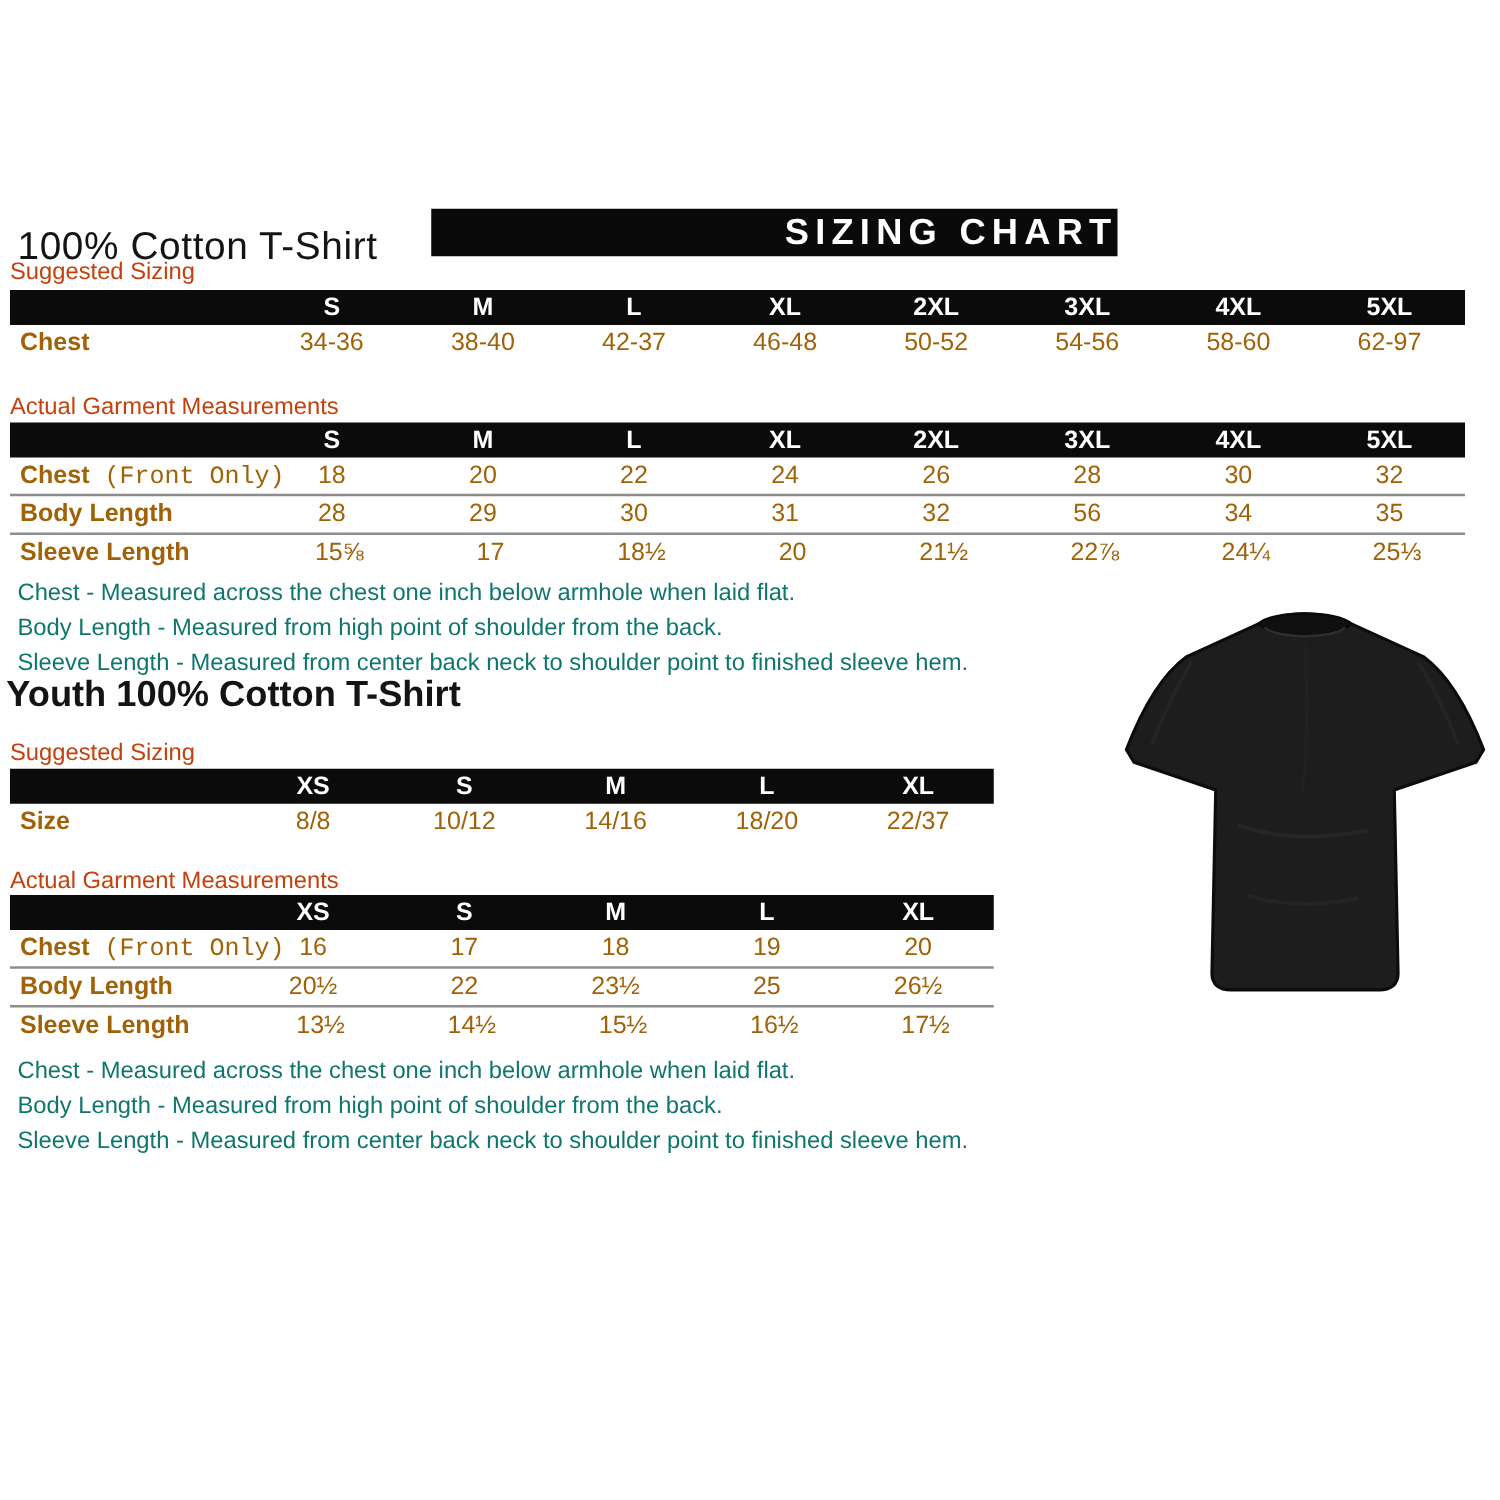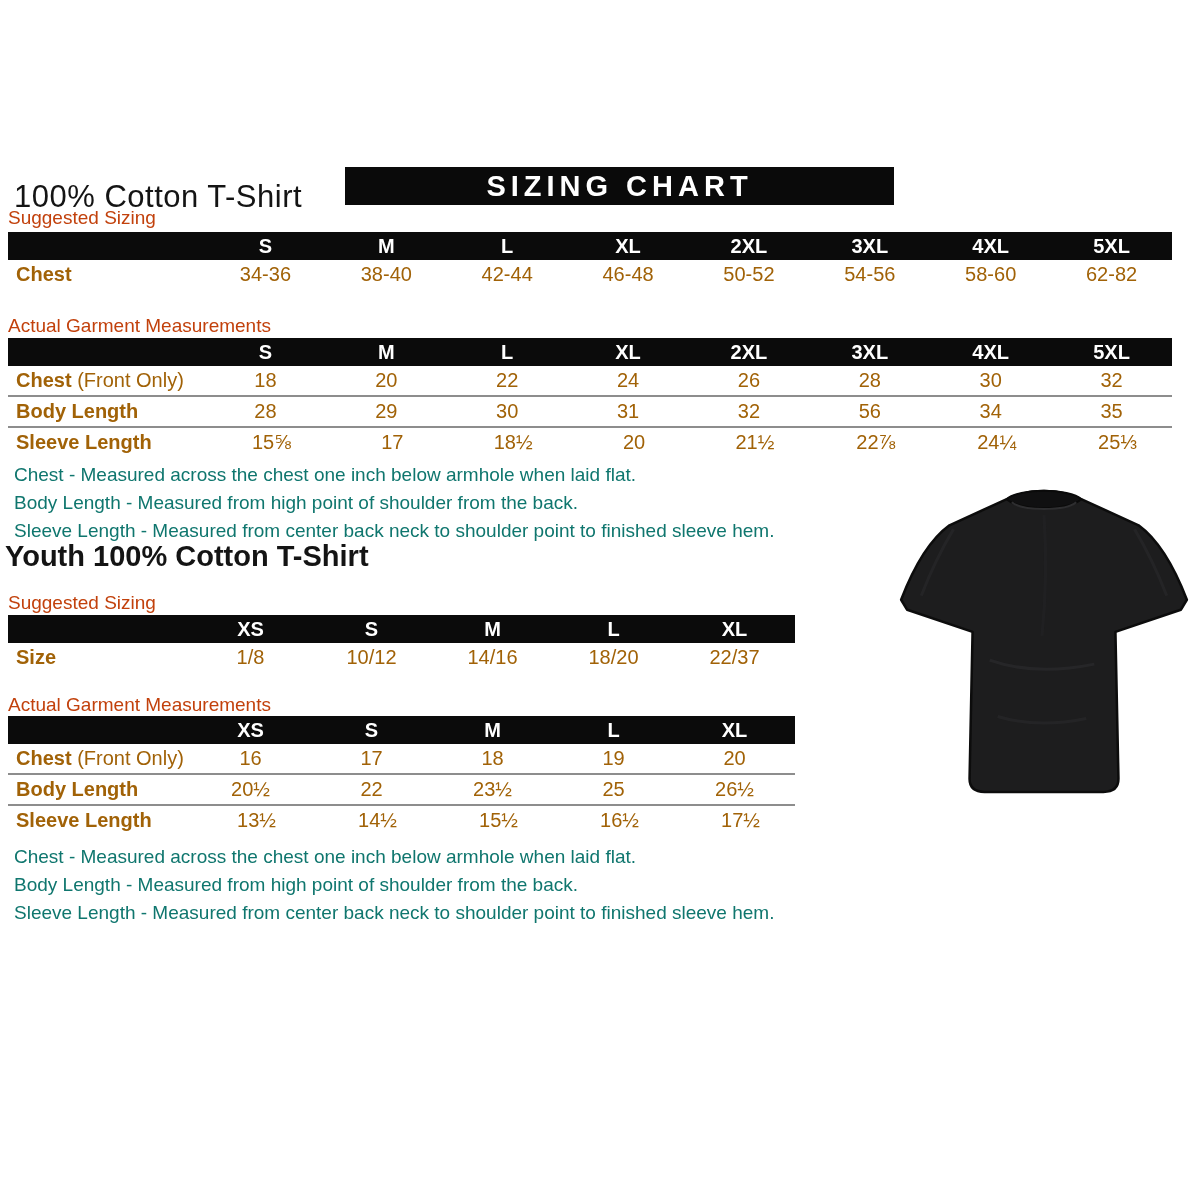--- a/index.html
+++ b/index.html
@@ -4,39 +4,39 @@
 <style>
   html,body{margin:0;padding:0;}
   body{
     width:1200px;height:1200px;background:#ffffff;
     font-family:"Liberation Sans","DejaVu Sans",sans-serif;
     color:#1c1c1c;position:relative;overflow:hidden;
   }
   .abs{position:absolute;}
   .page-title{font-size:31px;font-weight:400;letter-spacing:0.5px;color:#141414;}
   .banner{
-    background:#0a0a0a;color:#ffffff;text-align:center;
+    background:#0a0a0a;color:#ffffff;text-align:right;
     font-weight:bold;font-size:29px;letter-spacing:5px;
     height:38px;line-height:38px;
   }
   .section-heading{font-size:19px;color:#c2410c;}
   .youth-title{font-size:29px;font-weight:bold;color:#141414;}
 
   .sizetable{display:block;}
   .trow{display:flex;align-items:center;}
   .thead{
     background:#0b0b0b;color:#ffffff;font-weight:bold;
     height:28px;font-size:20px;
   }
   .tdata{height:29px;font-size:20px;color:#a16207;}
   .cell{box-sizing:border-box;}
   .cell.label{width:var(--lw);padding-left:8px;text-align:left;white-space:nowrap;}
   .cell.val{flex:1;text-align:center;}
   .cell.label .lbl-bold{font-weight:bold;}
-  .cell.label .lbl-suffix{font-weight:400;}
+  .cell.label .lbl-suffix{font-weight:400;font-family:Liberation Mono, monospace;}
   .lined .tdata{border-bottom:2px solid #8d8d8d;}
   .lined .tdata:last-child{border-bottom:none;gap:12px;}
 
   .notes{font-size:19px;line-height:28px;color:#0f766e;}
   .notes div{white-space:nowrap;}
 </style>
 </head>
 <body>
 
 <div>
@@ -56,26 +56,26 @@
         <div class="cell val">XL</div>
         <div class="cell val">2XL</div>
         <div class="cell val">3XL</div>
         <div class="cell val">4XL</div>
         <div class="cell val">5XL</div>
       </div>
       <div class="trow tdata">
         <div class="cell label"><span class="lbl-bold">Chest</span></div>
         <div class="cell val">34-36</div>
         <div class="cell val">38-40</div>
-        <div class="cell val">42-44</div>
+        <div class="cell val">42-37</div>
         <div class="cell val">46-48</div>
         <div class="cell val">50-52</div>
         <div class="cell val">54-56</div>
         <div class="cell val">58-60</div>
-        <div class="cell val">62-82</div>
+        <div class="cell val">62-97</div>
       </div>
     </div>
 
   <div class="abs section-heading" style="left:8px;top:315px;">Actual Garment Measurements</div>
 
   <div class="abs sizetable lined" style="left:8px;top:338px;width:1164px;--lw:197px;">
       <div class="trow thead">
         <div class="cell label"></div>
         <div class="cell val">S</div>
         <div class="cell val">M</div>
@@ -135,21 +135,21 @@
       <div class="trow thead">
         <div class="cell label"></div>
         <div class="cell val">XS</div>
         <div class="cell val">S</div>
         <div class="cell val">M</div>
         <div class="cell val">L</div>
         <div class="cell val">XL</div>
       </div>
       <div class="trow tdata">
         <div class="cell label"><span class="lbl-bold">Size</span></div>
-        <div class="cell val">1/8</div>
+        <div class="cell val">8/8</div>
         <div class="cell val">10/12</div>
         <div class="cell val">14/16</div>
         <div class="cell val">18/20</div>
         <div class="cell val">22/37</div>
       </div>
     </div>
 
   <div class="abs section-heading" style="left:8px;top:694px;">Actual Garment Measurements</div>
 
   <div class="abs sizetable lined" style="left:8px;top:716px;width:787px;--lw:182px;">

